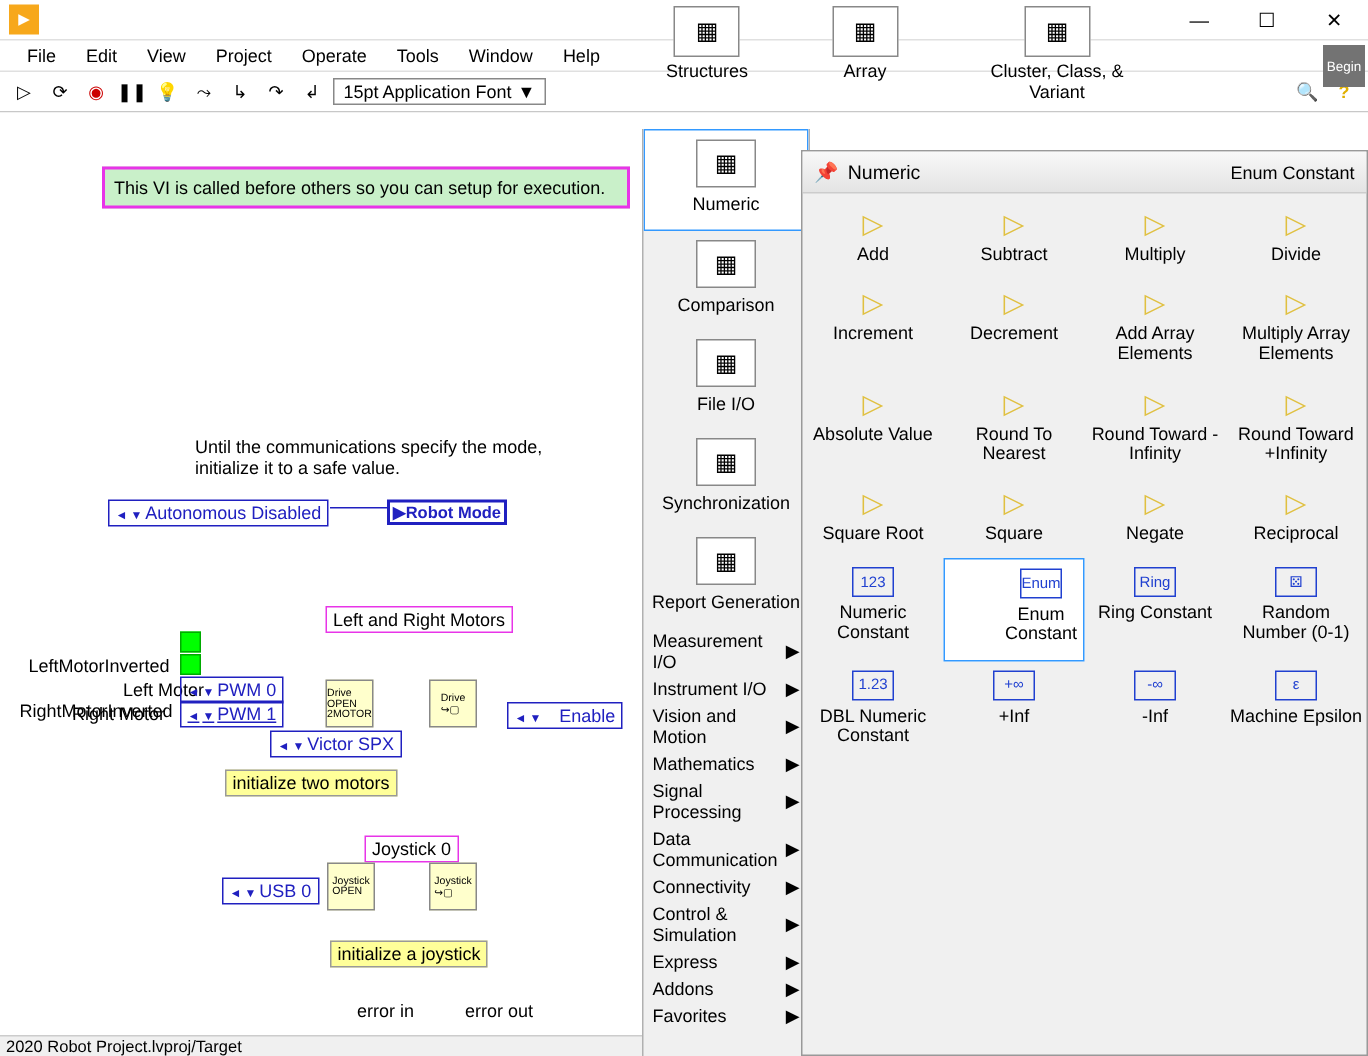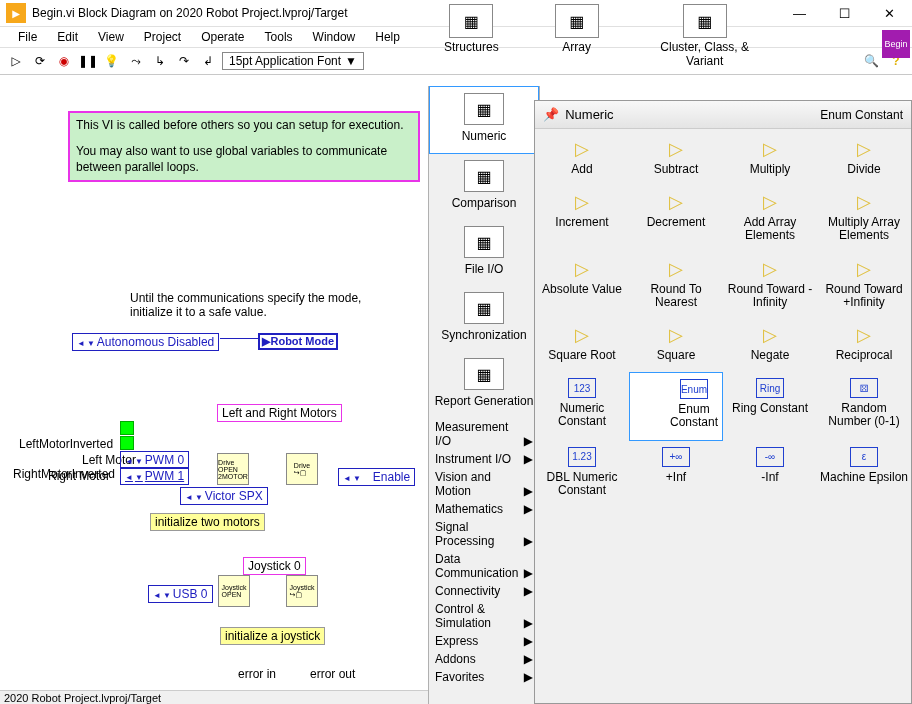--- a/index.html
+++ b/index.html
@@ -6,21 +6,21 @@
 body { background: #fff; width: 912px; height: 704px; overflow: hidden; position: relative; }
 
 .titlebar { height: 27px; background: #fff; display: flex; align-items: center; border-bottom: 1px solid #e0e0e0; }
 .title-icon { width: 20px; height: 20px; margin: 0 6px; background: #f7a81b; display: flex; align-items: center; justify-content: center; font-size: 10px; color: #fff; }
 .title-text { font-size: 12px; flex: 1; }
 .window-buttons { display: flex; height: 100%; margin-left:auto;}
 .win-btn { width: 45px; height: 27px; display: flex; align-items: center; justify-content: center; font-size: 13px; cursor: pointer; }
 
 .menubar { height: 20px; display: flex; padding: 0 10px; align-items: center; gap: 4px; font-size: 12px; }
 .menubar span { padding: 2px 8px; cursor: pointer; }
-.begin-badge { position:absolute; right:2px; top:30px; width:28px; height:28px; background:#a21caf; color:#fff; font-size:9px; display:flex; align-items:center; justify-content:center;}
+.begin-badge { position:absolute; right:2px; top:30px; width:28px; height:28px; background:#737373; color:#fff; font-size:9px; display:flex; align-items:center; justify-content:center;}
 
 .toolbar { height: 28px; display: flex; align-items: center; padding: 0 6px; gap: 4px; border-top: 1px solid #e0e0e0; border-bottom: 1px solid #c8c8c8; }
 .toolbar .btn { width: 20px; height: 20px; display: flex; align-items: center; justify-content: center; cursor: pointer; font-size: 12px;}
 .toolbar .font-sel { border: 1px solid #888; padding: 1px 6px; font-size: 12px; display: flex; align-items: center; gap: 4px; }
 .toolbar .search-ic {margin-left:auto;}
 
 .diagram { position: absolute; left: 0; top: 75px; right: 0; bottom: 14px; background: #fff; overflow: hidden; }
 
 .comment-box { position: absolute; left: 68px; top: 36px; width: 352px; border: 2px solid #e834e8; background: #c9f0c9; padding: 4px 6px; font-size: 12px; line-height: 1.35; }
 .comment-box p { margin-bottom: 10px; }
@@ -39,21 +39,21 @@
 .statusbar { position: absolute; left: 0; bottom: 0; height: 14px; font-size: 11px; padding: 0 4px; background: #f0f0f0; border-top: 1px solid #ccc; display:flex; align-items:center; width:100%;}
 .statusbar .scroll{margin-left:auto; font-size:10px;}
 
 
 .palette-strip { position: absolute; left: 428px; top: 0; width: 112px; bottom: 0; background: #f0f0f0; border-left: 1px solid #b0b0b0; border-right: 1px solid #b0b0b0; display:flex; flex-direction:column; align-items:center; overflow:hidden;}
 .pal-cat { width: 100%; padding: 6px 0 10px; display: flex; flex-direction: column; align-items: center; gap: 4px; }
 .pal-cat.selected { background:#fff; border:1px solid #3399ff;}
 .pal-ico { width: 40px; height: 32px; border: 1px solid #888; background: #fff; display:flex; align-items:center; justify-content:center; font-size:16px;}
 .pal-lbl { font-size: 12px; text-align: center; }
 .pal-text-list { width:100%; font-size:12px; }
-.pal-text-list div{padding:2px 6px; display:flex; justify-content:space-between; align-items:flex-end; cursor:pointer;}
+.pal-text-list div{padding:2px 6px; display:flex; justify-content:space-between; align-items:center; cursor:pointer;}
 
 
 .submenu { position: absolute; left: 534px; top: 100px; right: 0; bottom: 0; background: #f0f0f0; border: 1px solid #999; overflow:hidden;}
 .submenu-head { height: 28px; background: linear-gradient(#f8f8f8,#e4e4e4); display: flex; align-items: center; padding: 0 8px; font-size: 13px; gap:6px; border-bottom:1px solid #ccc;}
 .sub-grid { display: grid; grid-template-columns: repeat(4, 1fr); padding: 4px 0; overflow:hidden;}
 .sub-item { display:flex; flex-direction:column; align-items:center; gap:4px; padding:6px 2px 10px;}
 .sub-item.sel{background:#fff; border:1px solid #3399ff;padding-left:38px;}
 .sub-icon{width:28px; height:20px; display:flex; align-items:center; justify-content:center; font-size:14px;}
 .tri{ color:#e0c040; font-size:18px;}
 .sub-lbl{font-size:12px; text-align:center; line-height:1.1;}
@@ -61,21 +61,20 @@
 .top-row{position:absolute; left:436px; top:0; display:flex; gap:40px;}
 .top-cat{display:flex; flex-direction:column; align-items:center; gap:2px; padding:4px 8px 10px;}
 .top-cat .pal-ico{width:44px;height:34px;}
 .top-cat .lbl{font-size:12px; text-align:center; max-width:100px;}
 </style>
 </head>
 <body>
 
 <div class="titlebar">
   <div class="title-icon">▶</div>
-  <div class="title-text">Begin.vi Block Diagram on 2020 Robot Project.lvproj/Target</div>
 </div>
 <div class="window-buttons" style="position:absolute; right:0; top:0;">
   <div class="win-btn">—</div>
   <div class="win-btn">☐</div>
   <div class="win-btn close">✕</div>
 </div>
 
 <div class="menubar" id="menubar">
     <span>File</span>
     <span>Edit</span>
@@ -102,21 +101,20 @@
     <span>15pt Application Font</span>
     <span>▼</span>
   </div>
   <div class="btn search-ic">🔍</div>
   <div class="btn" style="color:#e0b000;font-weight:bold">?</div>
 </div>
 
 <div class="diagram">
   <div class="comment-box">
     <p>This VI is called before others so you can setup for execution.</p>
-    <p>You may also want to use global variables to communicate between parallel loops.</p>
   </div>
 
   <div class="node-label" style="left:130px; top:216px; width:270px;">Until the communications specify the mode, initialize it to a safe value.</div>
 
   <div class="ring" style="position:absolute; left:72px; top:258px;">
     <span class="arrows"></span>
       <span>Autonomous Disabled</span>
   </div>
   <div style="position:absolute; left:220px; top:263px; width:40px; height:1px; background:#2020c0;"></div>
   <div class="term" style="position:absolute; left:258px; top:258px;">▶<span>Robot Mode</span></div>

